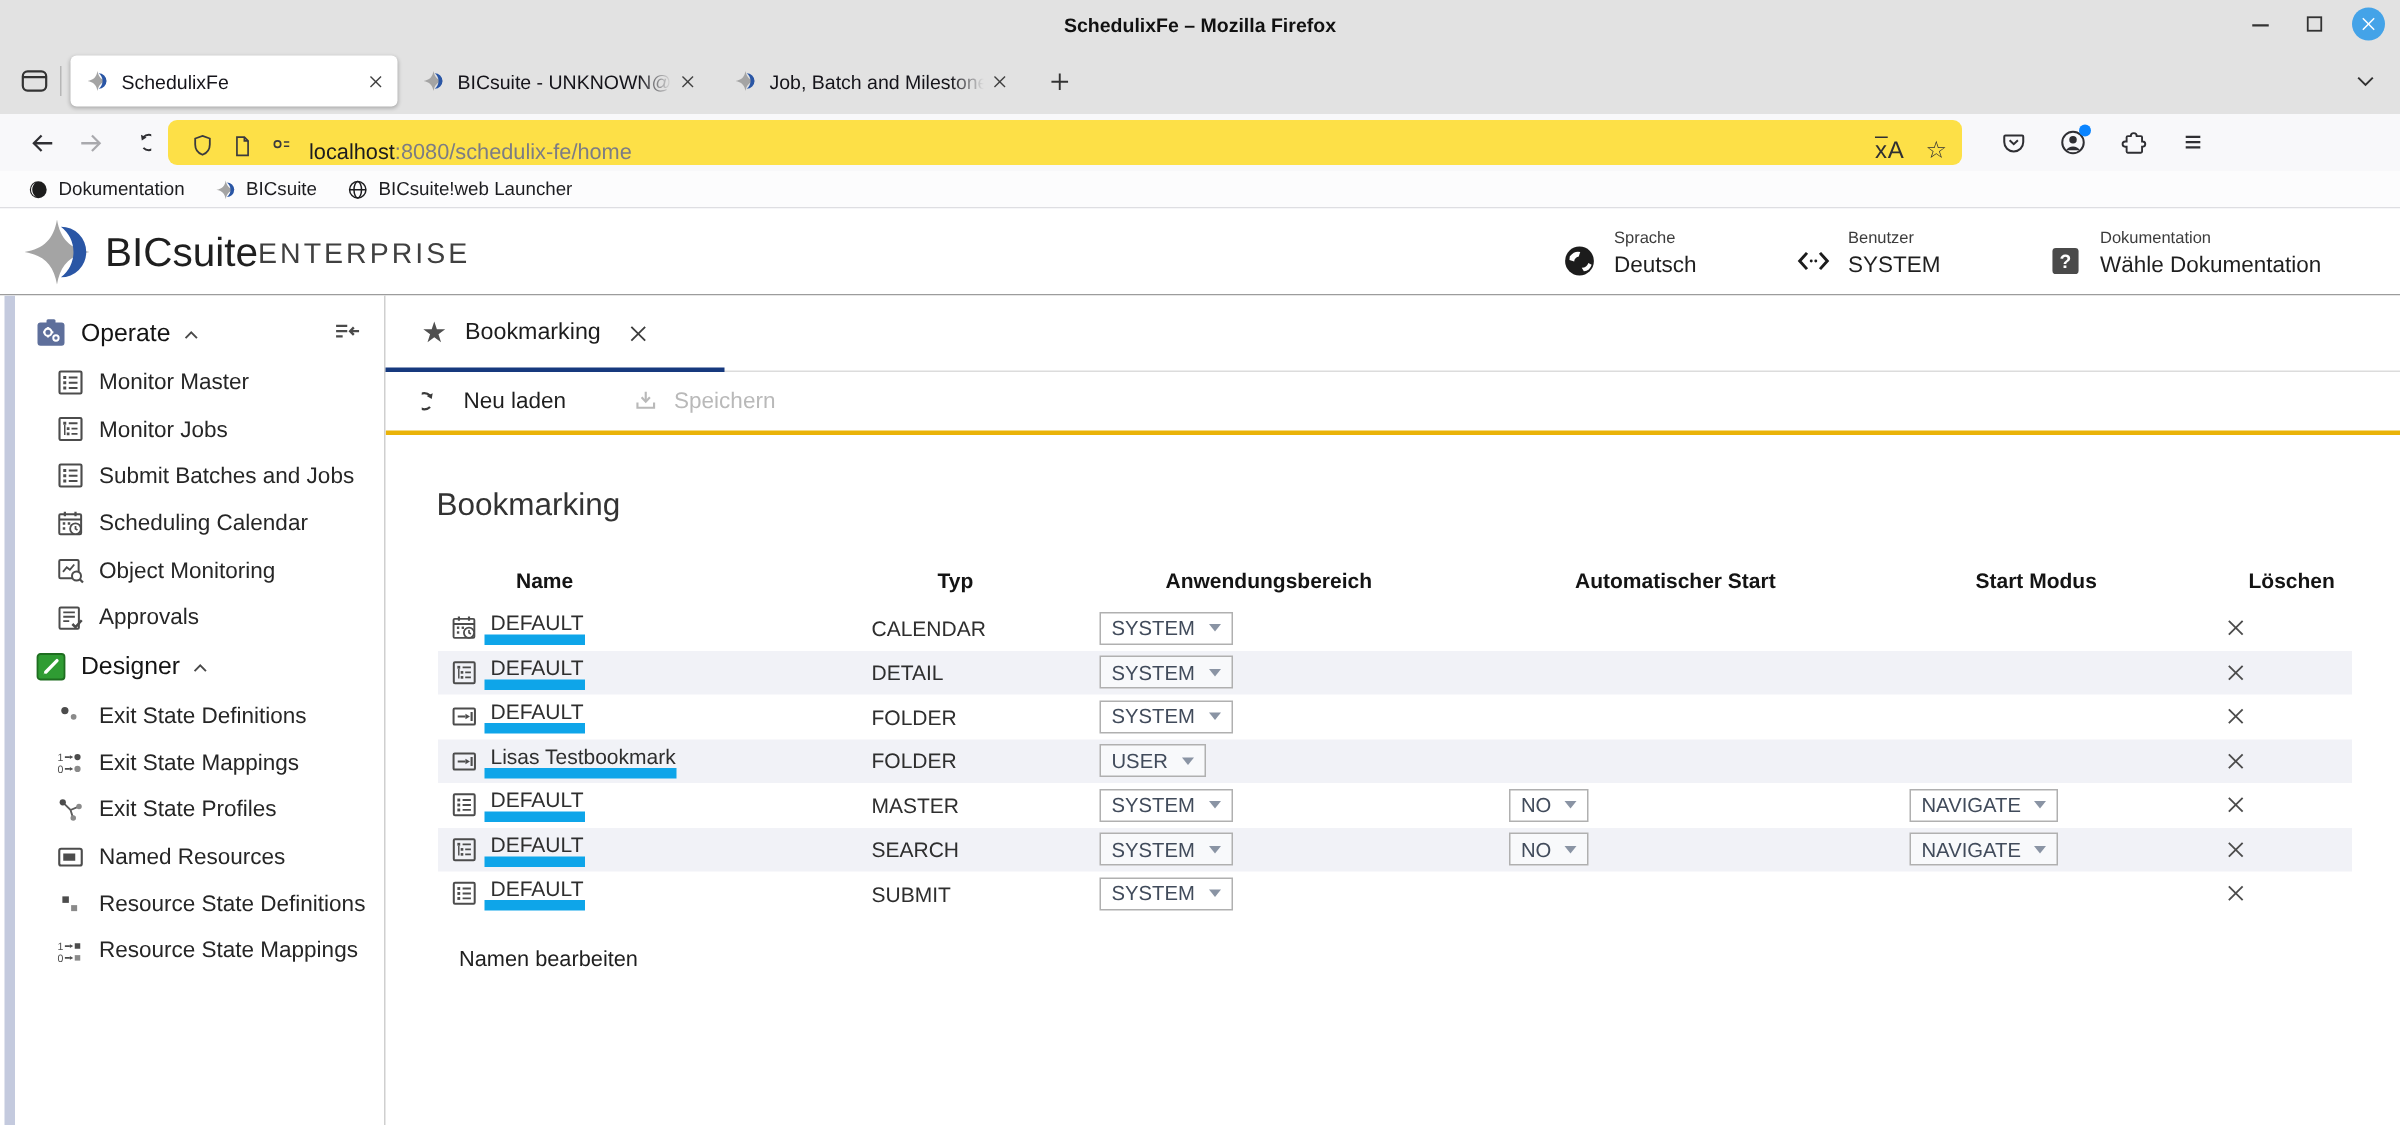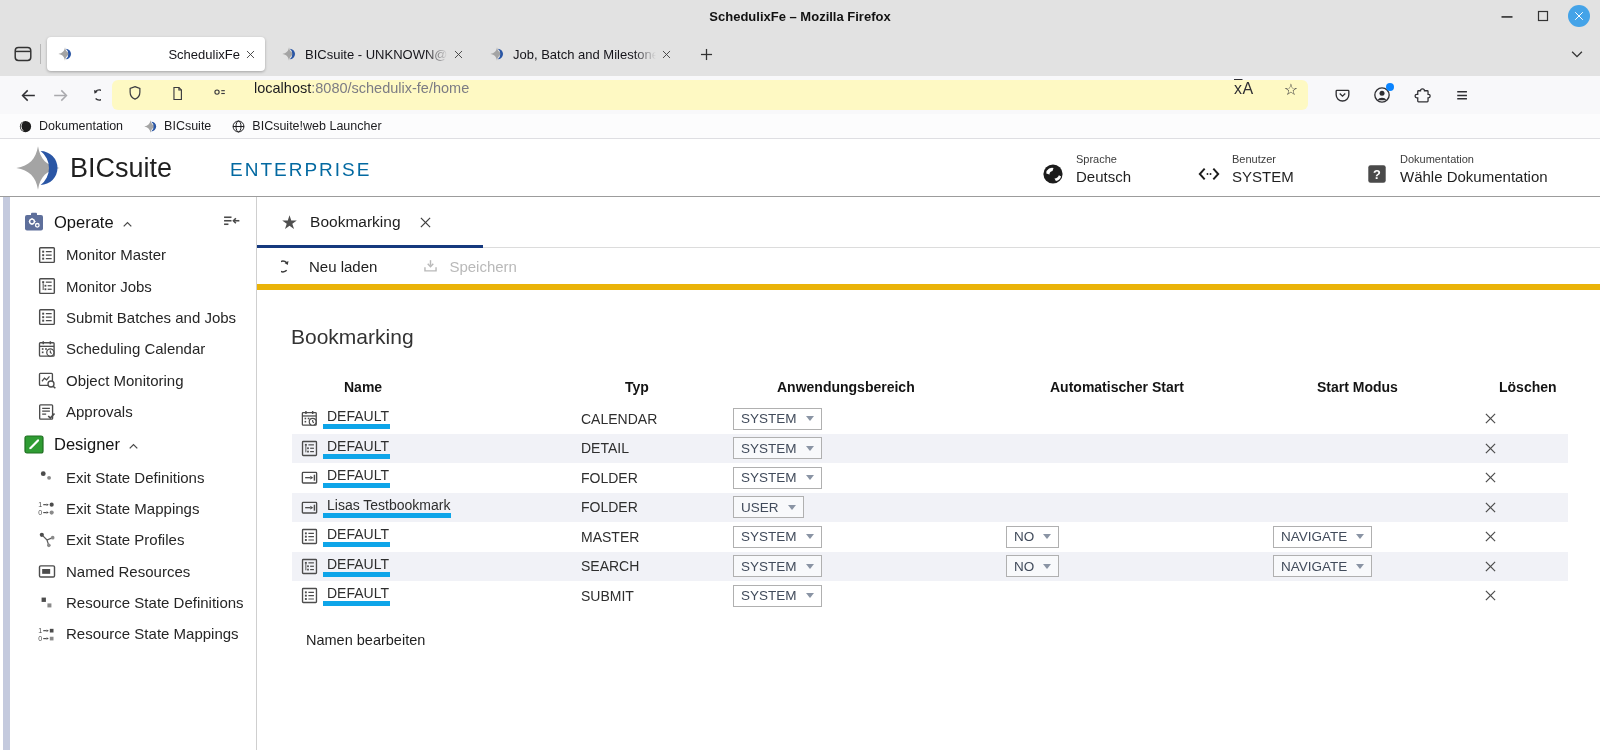--- a/index.html
+++ b/index.html
@@ -14,37 +14,37 @@
   .win-controls{position:absolute;right:10px;top:0;height:32px;display:flex;align-items:center;gap:14px;}
   .wbtn{width:22px;height:22px;display:flex;align-items:center;justify-content:center;color:#333;}
   .wbtn.close{background:var(--close-button);border-radius:50%;color:#fff;}
 
   .tabstrip{position:absolute;left:0;top:32px;width:1600px;height:44px;background:#e2e2e2;
     display:flex;align-items:center;padding:0 8px;}
   .fxview{width:30px;height:30px;display:flex;align-items:center;justify-content:center;color:#333;}
   .tsep{width:1px;height:20px;background:#b6b6b6;margin:0 6px 0 2px;}
   .tab{height:34px;display:flex;align-items:center;padding:0 8px 0 10px;border-radius:4px;
     font-size:13px;color:#15141a;margin-right:6px;position:relative;}
-  .tab .t-title{margin:0 4px 0 8px;white-space:nowrap;overflow:hidden;position:relative;text-align:right;}
+  .tab .t-title{margin:0 4px 0 8px;white-space:nowrap;overflow:hidden;position:relative;}
   .tab.active{background:#fff;width:218px;box-shadow:0 1px 3px rgba(0,0,0,.28);}
   .tab.bg{width:202px;}
   .tab.bg .t-title{width:148px;}
   .tab.bg .t-title::after{content:"";position:absolute;right:0;top:0;bottom:0;width:22px;
     background:linear-gradient(to right,rgba(226,226,226,0),#e2e2e2);}
   .tab.active .t-title{flex:1;}
   .tclose{color:#3f3f3f;display:flex;align-items:center;}
   .newtab{width:30px;height:30px;display:flex;align-items:center;justify-content:center;color:#333;margin-left:4px;}
   .alltabs{margin-left:auto;width:30px;height:30px;display:flex;align-items:center;justify-content:center;color:#333;}
 
   .navbar{position:absolute;left:0;top:76px;width:1600px;height:38px;background:#f8f8fa;
     display:flex;align-items:center;padding:0 12px;}
   .navbtn{width:32px;height:30px;display:flex;align-items:center;justify-content:center;color:#2f2f33;}
   .navbtn.disabled{color:#a9a9ad;}
-  .urlbar{height:30px;width:1196px;margin-left:4px;background:#fef9c3;border-radius:6px;
-    display:flex;align-items:flex-start;padding:0 10px;gap:16px;}
+  .urlbar{height:30px;width:1196px;margin-left:4px;background:#fde047;border-radius:6px;
+    display:flex;align-items:flex-end;padding:0 10px;}
   .urlbar .uicon{width:26px;height:26px;display:flex;align-items:center;justify-content:center;color:#3a3a3e;}
   .urltext{font-size:14.5px;margin-left:6px;flex:1;white-space:nowrap;}
   .urltext .host{color:#1b1b1f;}
   .urltext .rest{color:#7c7c84;}
   .translate{font-size:16px;color:#2f2f33;letter-spacing:.5px;}
   .translate .ovl{text-decoration:overline;}
   .urlstar{font-size:16px;color:#2f2f33;margin-left:14px;}
   .toolicons{display:flex;align-items:center;gap:8px;margin-left:18px;}
   .toolicons .navbtn{position:relative;}
   .badge{position:absolute;top:3px;right:4px;width:8px;height:8px;border-radius:50%;background:var(--badge-blue);}
@@ -52,21 +52,21 @@
 
   .bookmarksbar{position:absolute;left:0;top:114px;width:1600px;height:25px;background:#fcfcfd;
     border-bottom:1px solid #dedee2;display:flex;align-items:center;padding:0 10px;gap:4px;}
   .bm{display:flex;align-items:center;gap:6px;font-size:12.5px;color:#1c1c1f;padding:0 8px;height:21px;}
 
   
   .appheader{position:absolute;left:0;top:139px;width:1600px;height:58px;background:#fff;
     border-bottom:1px solid #9c9c9c;}
   .brandwrap{position:absolute;left:12px;top:3px;display:flex;align-items:center;}
   .brand{font-size:27px;color:#1f1f1f;margin-left:6px;}
-  .edition{font-size:19px;color:#0369a1;letter-spacing:2px;margin-left:58px;padding-top:4px;}
+  .edition{font-size:19px;color:#404040;letter-spacing:2px;padding-top:4px;}
   .hgroup{position:absolute;top:12px;display:flex;align-items:center;gap:10px;}
   .hgroup .htxt{display:flex;flex-direction:column;}
   .hgroup .hlabel{font-size:11px;color:#3c3c3c;}
   .hgroup .hvalue{font-size:15px;color:#1f1f1f;margin-top:3px;}
   .hicon{width:26px;height:26px;display:flex;align-items:center;justify-content:center;color:#1c1c1c;margin-top:10px;}
 
   
   .bodyrow{position:absolute;left:0;top:197px;width:1600px;height:553px;display:flex;}
   .sidebar{width:257px;height:553px;border-right:1px solid #cfcfcf;position:relative;overflow:hidden;
     padding:8px 0 0 0;background:#fff;flex:none;}
@@ -79,40 +79,40 @@
   .sitem .silabel{margin-left:9px;white-space:nowrap;}
   .sitem svg{color:#4c4c4c;}
 
   .main{flex:1;display:flex;flex-direction:column;background:#fff;min-width:0;}
   .mtabbar{height:51px;border-bottom:1px solid #dcdcdc;display:flex;align-items:flex-end;}
   .mtab{height:50px;min-width:226px;display:flex;align-items:center;padding:0 20px 0 24px;position:relative;}
   .mtab::after{content:"";position:absolute;left:0;right:0;bottom:-1px;height:3px;background:var(--accent);}
   .mtab .tstar{font-size:19px;color:#4f4f4f;}
   .mtab .mtlabel{font-size:15.5px;color:#1d1d1d;margin-left:12px;}
   .mtab .mtclose{margin-left:16px;color:#3d3d3d;display:flex;}
-  .mtoolbar{height:42px;border-bottom:6px solid #eab308;display:flex;align-items:center;padding-left:24px;}
+  .mtoolbar{height:42px;border-bottom:3px solid #eab308;display:flex;align-items:center;padding-left:24px;}
   .tbtn{display:flex;align-items:center;gap:9px;font-size:15px;color:#1e1e1e;}
   .tbtn svg{color:#3a3a3a;}
   .tbtn.disabled{color:#b9b9b9;}
   .tbtn.disabled svg{color:#b9b9b9;}
   .tbtn + .tbtn{margin-left:44px;}
 
   .content{flex:1;overflow:hidden;padding:35px 0 0 34px;}
   .pagetitle{font-size:21px;color:#333;font-weight:400;margin:0 0 0 0;}
 
   .btable{margin-top:25px;margin-left:1px;width:1276px;}
   .trow{display:grid;grid-template-columns:281px 152px 273px 267px 182px 70px;align-items:center;
     padding-left:8px;padding-right:35px;height:29.5px;}
   .trow.shaded{background:var(--row-shade);}
   .thead{height:30px;align-items:end;padding-bottom:9px;}
   .th{font-size:14px;font-weight:bold;color:#141414;margin-left:44px;}
   .th.cdel{text-align:right;}
   .cell{font-size:14px;color:#2e2e2e;display:flex;align-items:center;min-width:0;}
   .namecell svg{color:#4c4c4c;}
-  .blink{color:var(--link);border-bottom:5px solid #0ea5e9;margin-left:4px;padding:0 1px 0 4px;
+  .blink{color:var(--link);border-bottom:7px solid #0ea5e9;margin-left:4px;padding:0 1px 0 4px;
     cursor:pointer;white-space:nowrap;}
   .sel{display:inline-flex;align-items:center;height:22px;border:1px solid #b0b0b0;
     background:rgba(255,255,255,.5);padding:0 7px;font-size:13.5px;color:#414b5b;cursor:pointer;}
   .sel::after{content:"";width:0;height:0;border-left:4.5px solid transparent;
     border-right:4.5px solid transparent;border-top:5.5px solid #8a94a4;margin-left:9px;}
   .cdelcell{justify-content:center;}
   .delx{color:#4c4c4c;display:flex;cursor:pointer;}
   .editnames{margin-top:21px;margin-left:15px;font-size:14.5px;color:#1f1f1f;cursor:pointer;}
 </style>
 </head>

